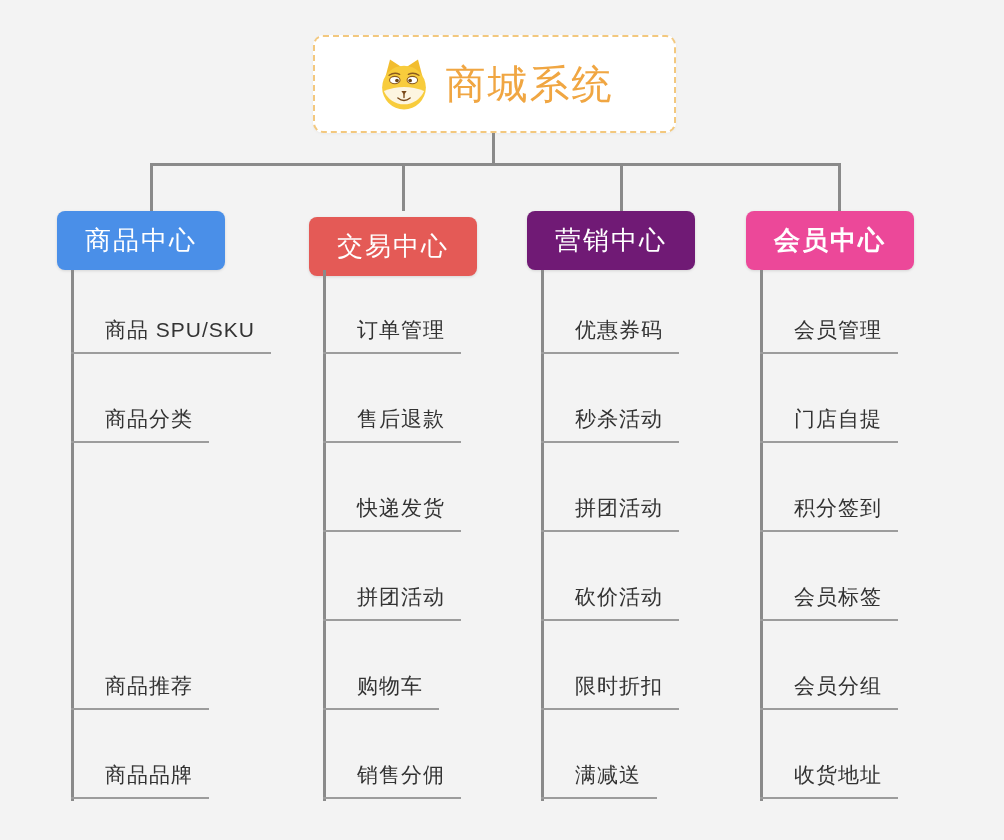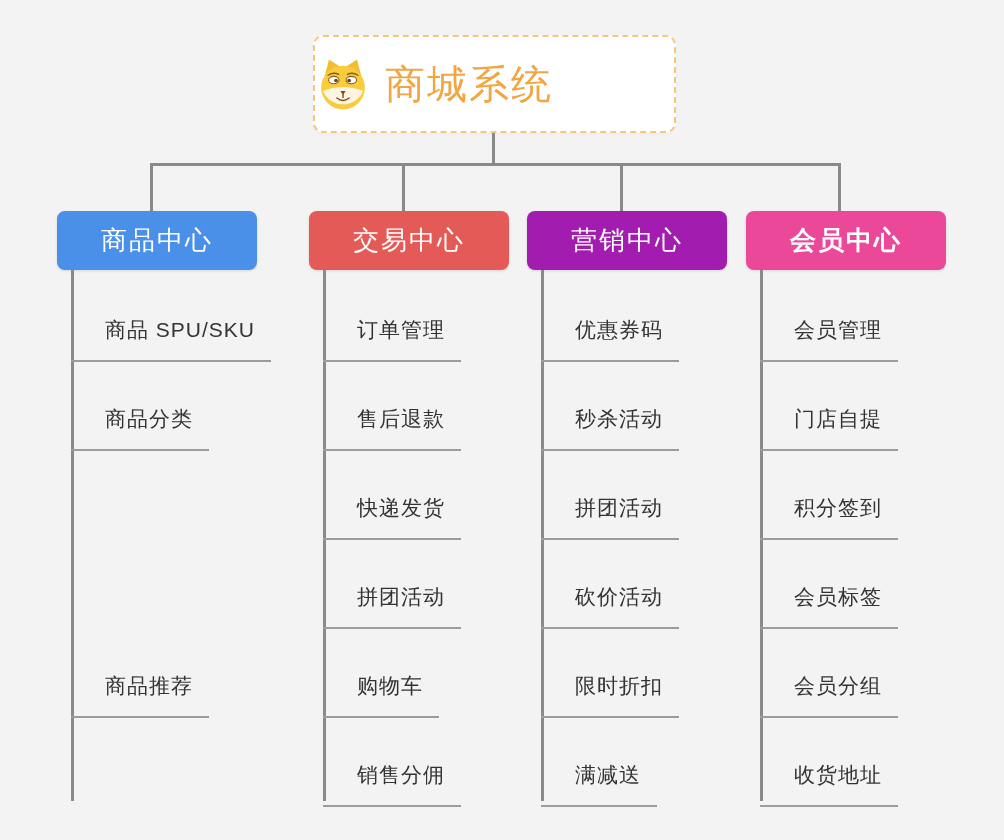--- a/index.html
+++ b/index.html
@@ -8,53 +8,53 @@
     background:#f3f3f3;
     font-family:"Liberation Sans","DejaVu Sans",sans-serif;
   }
   .canvas{position:absolute;inset:0;}
 
   
   .root-node{
     position:absolute;left:313px;top:35px;width:363px;height:98px;
     background:#ffffff;border:2px dashed #f3c87e;border-radius:10px;
     box-sizing:border-box;
-    display:flex;align-items:center;justify-content:flex-start;gap:14px;
+    display:flex;align-items:center;justify-content:center;gap:14px;
     box-shadow:0 1px 3px rgba(0,0,0,0.04);
     cursor:pointer;
   }
   .root-title{
     font-size:40px;color:#f0a642;letter-spacing:2px;line-height:1;
     font-weight:400;white-space:nowrap;
   }
   .dog{width:56px;height:56px;display:block;}
 
   
   .line{position:absolute;background:#8a8a8a;}
   .stem   {left:492px;top:133px;width:3px;height:32px;}
   .hline  {left:150px;top:163px;width:691px;height:3px;}
   .drop   {top:163px;width:3px;height:48px;}
   .drop1{left:150px;} .drop2{left:402px;} .drop3{left:620px;} .drop4{left:838px;}
 
   
   .branch{
-    position:absolute;top:211px;width:200px;height:59px;border-radius:8px;
+    position:absolute;top:211px;width:168px;height:59px;border-radius:8px;
     display:flex;align-items:center;justify-content:center;
     color:#ffffff;font-size:26px;letter-spacing:2px;white-space:nowrap;
     box-shadow:0 1px 3px rgba(0,0,0,0.12);cursor:pointer;
   }
   .b1{left:57px;} .b2{left:309px;} .b3{left:527px;} .b4{left:746px;}
 
   
   .col{position:absolute;top:270px;width:240px;height:531px;}
   .c1{left:71px;} .c2{left:323px;} .c3{left:541px;} .c4{left:760px;}
   .vline{position:absolute;left:0;top:0;width:3px;height:531px;background:#8a8a8a;}
   .leaf{
     position:absolute;left:0;width:fit-content;white-space:nowrap;
-    padding:0 16px 16px 34px;line-height:28px;font-size:21px;
+    padding:0 16px 8px 34px;line-height:28px;font-size:21px;
     letter-spacing:1px;color:#333333;
     border-bottom:2px solid #9c9c9c;cursor:pointer;
   }
   .r0{top:46px;} .r1{top:135px;} .r2{top:224px;}
   .r3{top:313px;} .r4{top:402px;} .r5{top:491px;}
 </style>
 </head>
 <body>
 
 <div class="canvas">
@@ -80,29 +80,30 @@
   </div>
 
   <div class="line stem"></div>
   <div class="line hline"></div>
   <div class="line drop drop1"></div>
   <div class="line drop drop2"></div>
   <div class="line drop drop3"></div>
   <div class="line drop drop4"></div>
 
   <div class="branch b1" style="background-color: rgb(74, 143, 232);">商品中心</div>
-  <div class="branch b2" style="background-color: rgb(228, 90, 86);">交易中心</div>
-  <div class="branch b3" style="background-color: #a21caf;">营销中心</div>
+  <div class="branch b2" style="background-color: rgb(228, 90, 86); margin-top: 6px;">交易中心</div>
+  <div class="branch b3" style="background-color: #701a75;">营销中心</div>
   <div class="branch b4" style="background-color: #ec4899; font-weight: bold;">会员中心</div>
 
   <div class="col c1">
     <div class="vline"></div>
     <div class="leaf r0">商品 SPU/SKU</div>
     <div class="leaf r1">商品分类</div>
     <div class="leaf r4">商品推荐</div>
+    <div class="leaf r5">商品品牌</div>
   </div>
 
   <div class="col c2">
     <div class="vline"></div>
     <div class="leaf r0">订单管理</div>
     <div class="leaf r1">售后退款</div>
     <div class="leaf r2">快递发货</div>
     <div class="leaf r3">拼团活动</div>
     <div class="leaf r4">购物车</div>
     <div class="leaf r5">销售分佣</div>

